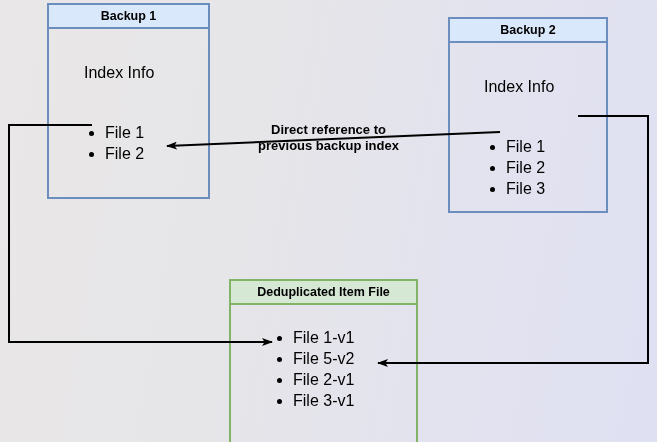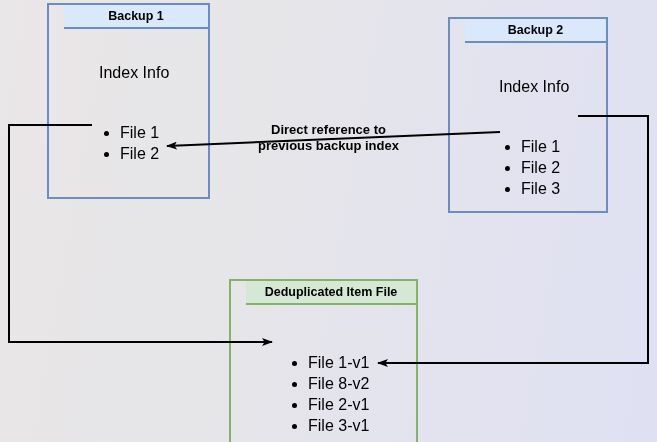--- a/index.html
+++ b/index.html
@@ -20,21 +20,20 @@
     background: linear-gradient(100deg, #e9e7e7 0%, #e6e5e8 38%, #e3e3ef 68%, #dfe0f2 100%);
     overflow: hidden;
   }
 
   
   .box {
     position: absolute;
     box-sizing: border-box;
     border-width: 2px;
     border-style: solid;
-    padding-left: 15px;
   }
   .box-header {
     box-sizing: border-box;
     width: 100%;
     height: 24px;
     line-height: 22px;
     text-align: center;
     font-size: 12.5px;
     font-weight: bold;
     color: #000000;
@@ -132,23 +131,23 @@
         <li>File 1</li>
         <li>File 2</li>
         <li>File 3</li>
       </ul>
     </div>
   </div>
 
   <div class="box box-green" style="left:229px; top:279px; width:189px; height:170px;">
     <div class="box-header">Deduplicated Item File</div>
     <div class="box-body">
-      <ul class="file-list" style="left:40px; top:41px;">
+      <ul class="file-list" style="left:40px; top:16px;">
         <li>File 1-v1</li>
-        <li>File 8-v2</li>
+        <li>File 5-v2</li>
         <li>File 2-v1</li>
         <li>File 3-v1</li>
       </ul>
     </div>
   </div>
 
   <svg id="arrows" viewBox="0 0 657 442" width="657" height="442">
     <defs>
       <marker id="arrowhead" markerWidth="11" markerHeight="8" refX="10" refY="4" orient="auto" markerUnits="userSpaceOnUse">
         <path d="M0,0 L11,4 L0,8 L2.6,4 Z" fill="#000000"></path>

